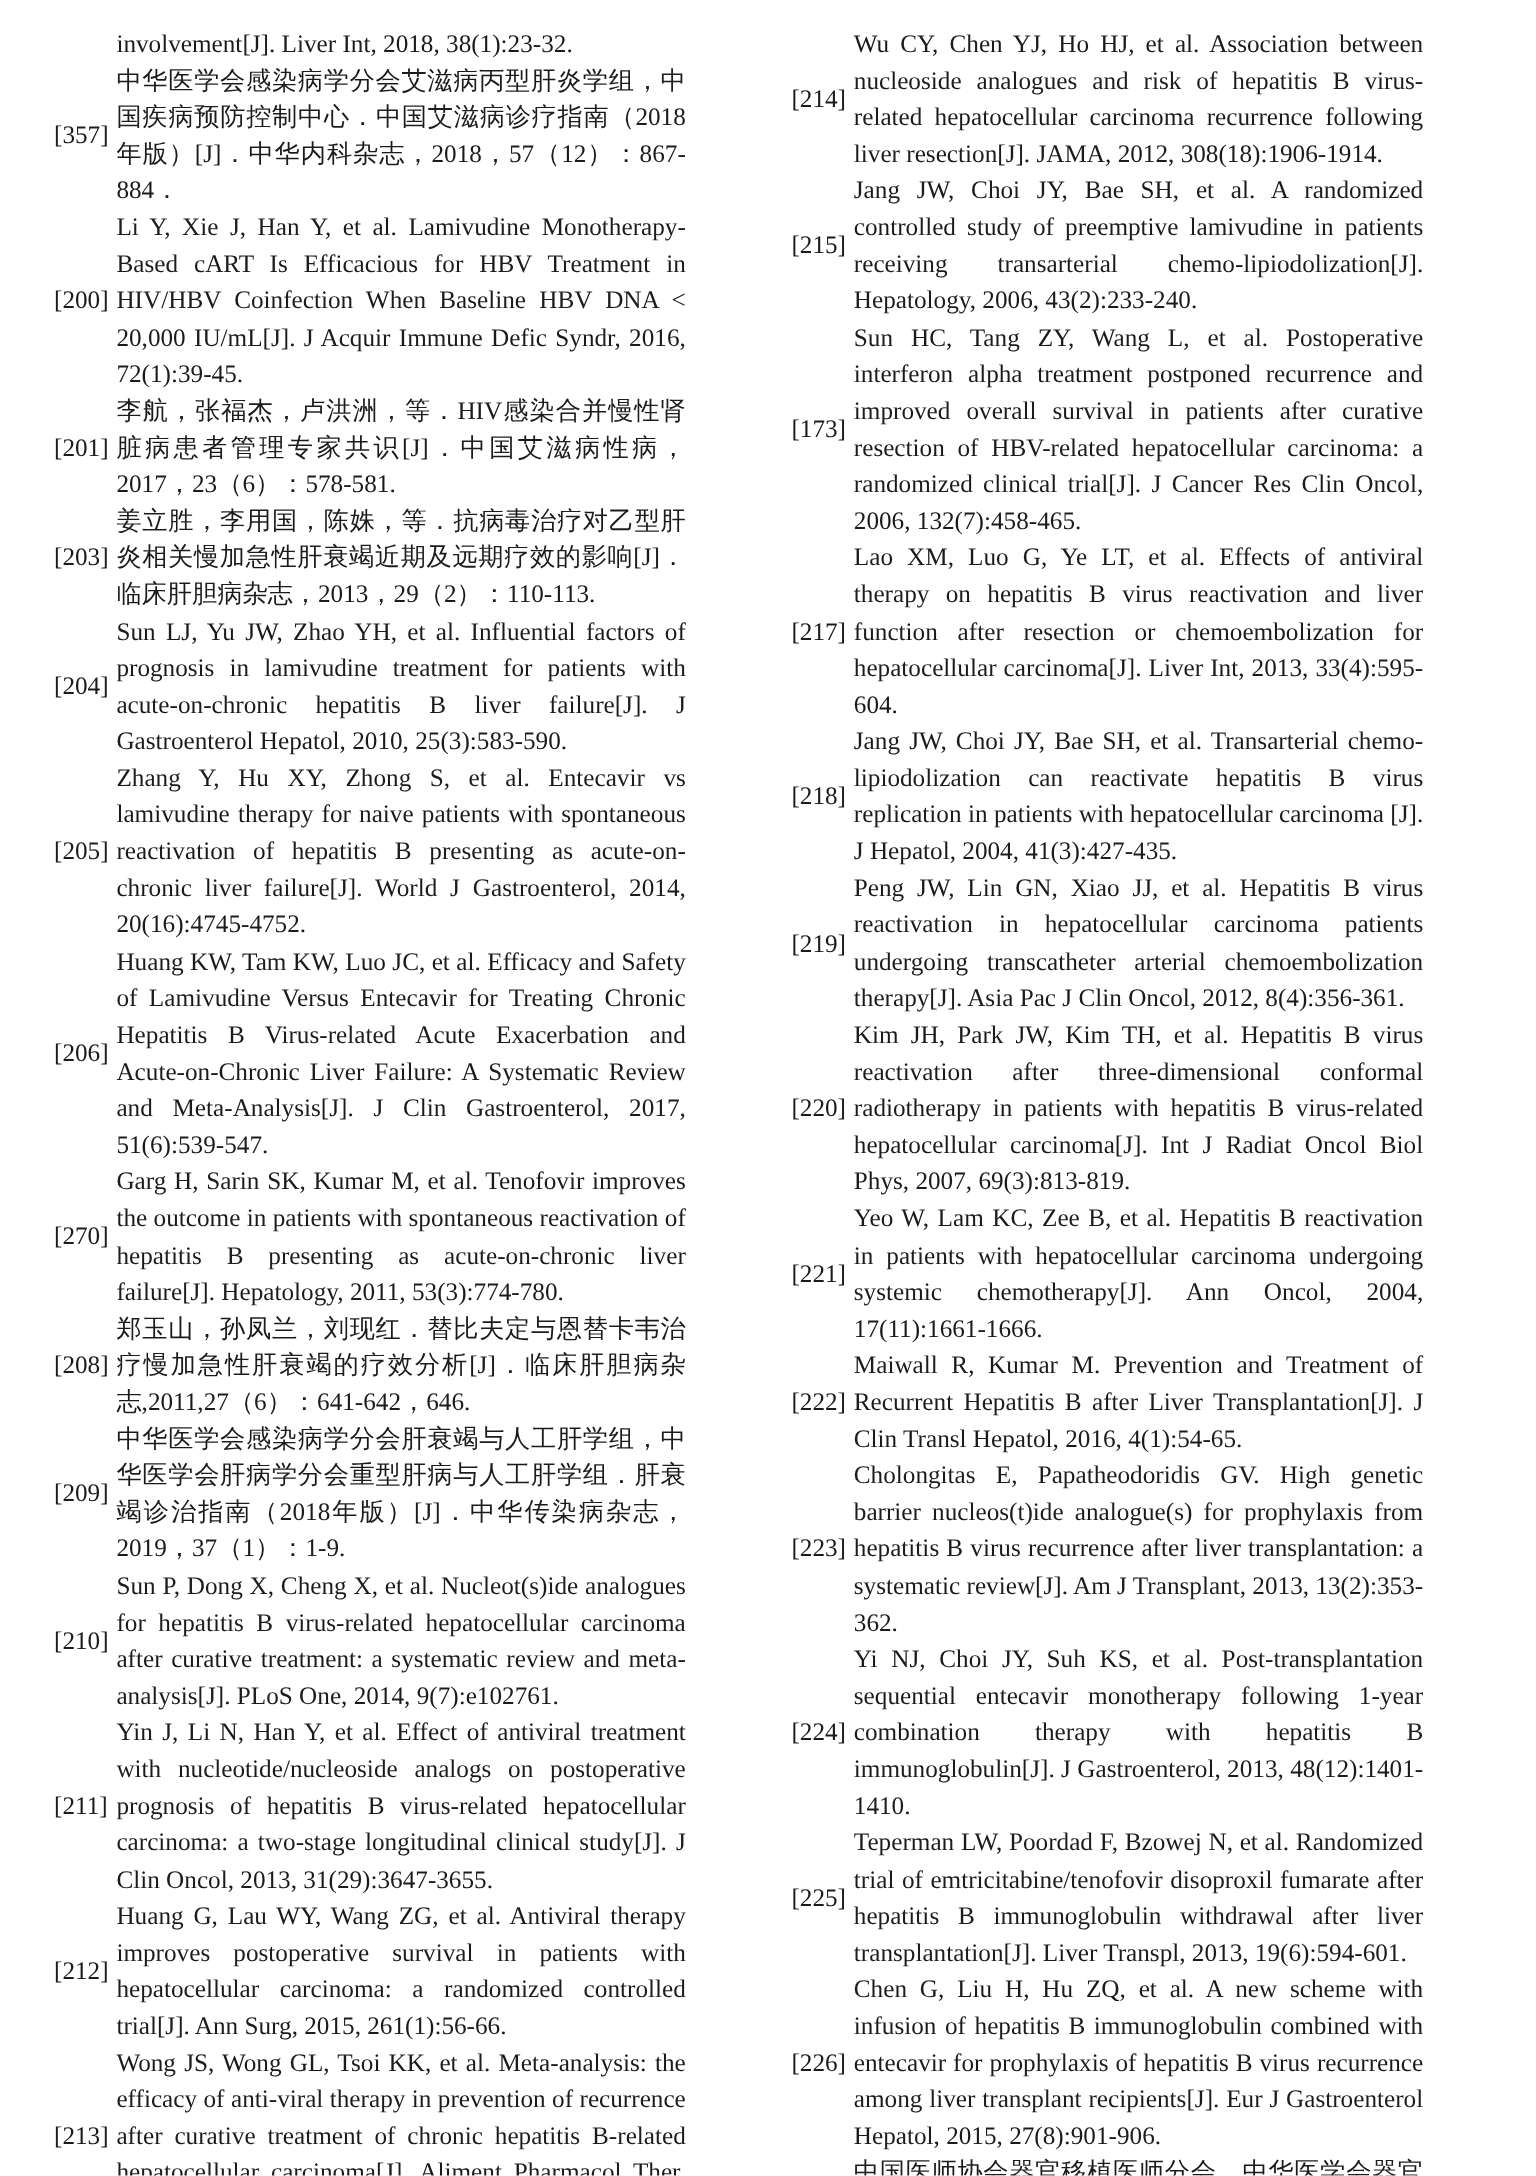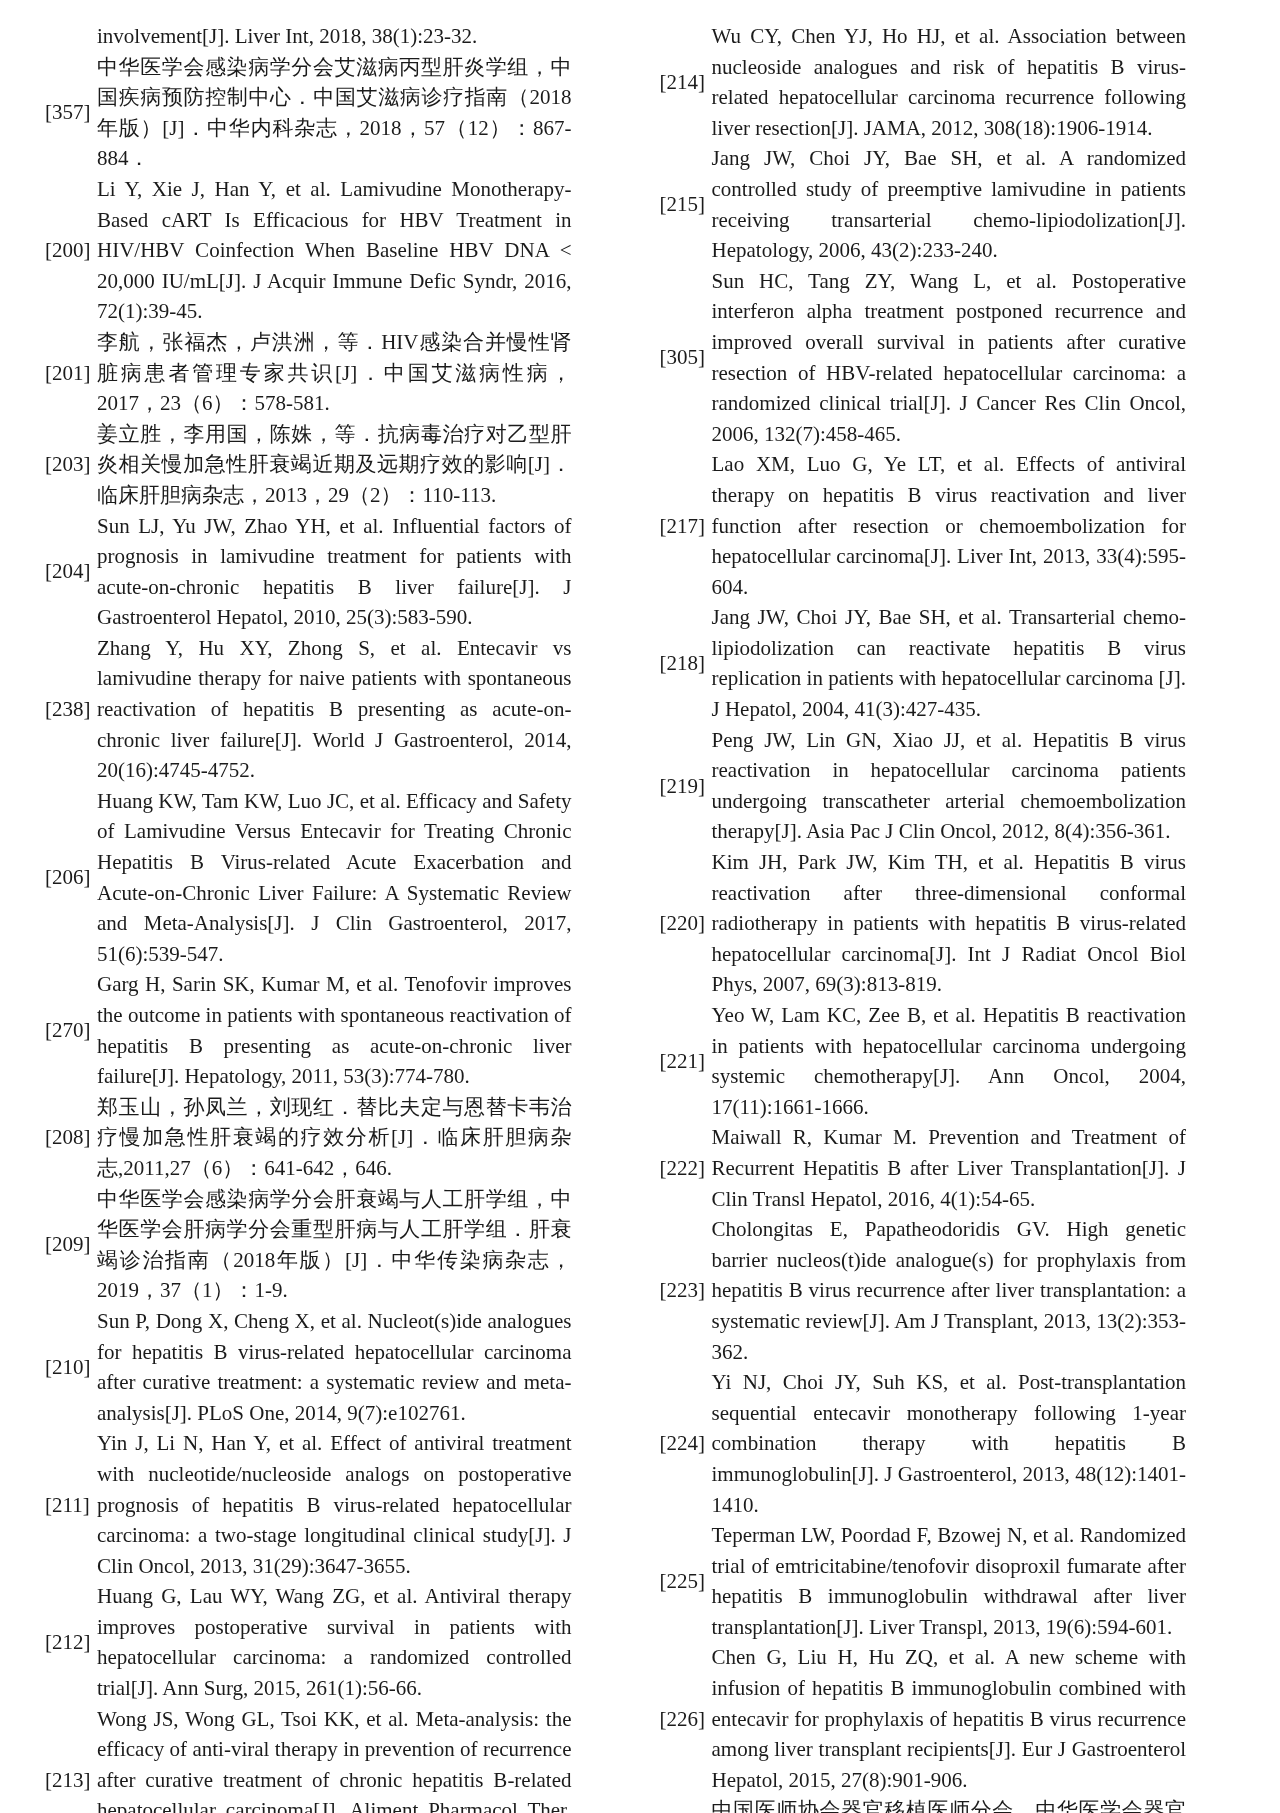--- a/index.html
+++ b/index.html
@@ -72,21 +72,21 @@
       </div>
       <div class="ref">
         <span class="ref-num">[203]</span>
         <div class="ref-text">姜立胜，李用国，陈姝，等．抗病毒治疗对乙型肝炎相关慢加急性肝衰竭近期及远期疗效的影响[J]．临床肝胆病杂志，2013，29（2）：110-113.</div>
       </div>
       <div class="ref">
         <span class="ref-num">[204]</span>
         <div class="ref-text">Sun LJ, Yu JW, Zhao YH, et al. Influential factors of prognosis in lamivudine treatment for patients with acute-on-chronic hepatitis B liver failure[J]. J Gastroenterol Hepatol, 2010, 25(3):583-590.</div>
       </div>
       <div class="ref">
-        <span class="ref-num">[238]</span>
+        <span class="ref-num">[205]</span>
         <div class="ref-text">Zhang Y, Hu XY, Zhong S, et al. Entecavir vs lamivudine therapy for naive patients with spontaneous reactivation of hepatitis B presenting as acute-on-chronic liver failure[J]. World J Gastroenterol, 2014, 20(16):4745-4752.</div>
       </div>
       <div class="ref">
         <span class="ref-num">[206]</span>
         <div class="ref-text">Huang KW, Tam KW, Luo JC, et al. Efficacy and Safety of Lamivudine Versus Entecavir for Treating Chronic Hepatitis B Virus-related Acute Exacerbation and Acute-on-Chronic Liver Failure: A Systematic Review and Meta-Analysis[J]. J Clin Gastroenterol, 2017, 51(6):539-547.</div>
       </div>
       <div class="ref">
         <span class="ref-num">[270]</span>
         <div class="ref-text">Garg H, Sarin SK, Kumar M, et al. Tenofovir improves the outcome in patients with spontaneous reactivation of hepatitis B presenting as acute-on-chronic liver failure[J]. Hepatology, 2011, 53(3):774-780.</div>
       </div>
@@ -118,21 +118,21 @@
   <div class="col" id="col-right">
     <div class="ref">
         <span class="ref-num">[214]</span>
         <div class="ref-text">Wu CY, Chen YJ, Ho HJ, et al. Association between nucleoside analogues and risk of hepatitis B virus-related hepatocellular carcinoma recurrence following liver resection[J]. JAMA, 2012, 308(18):1906-1914.</div>
       </div>
       <div class="ref">
         <span class="ref-num">[215]</span>
         <div class="ref-text">Jang JW, Choi JY, Bae SH, et al. A randomized controlled study of preemptive lamivudine in patients receiving transarterial chemo-lipiodolization[J]. Hepatology, 2006, 43(2):233-240.</div>
       </div>
       <div class="ref">
-        <span class="ref-num">[305]</span>
+        <span class="ref-num">[173]</span>
         <div class="ref-text">Sun HC, Tang ZY, Wang L, et al. Postoperative interferon alpha treatment postponed recurrence and improved overall survival in patients after curative resection of HBV-related hepatocellular carcinoma: a randomized clinical trial[J]. J Cancer Res Clin Oncol, 2006, 132(7):458-465.</div>
       </div>
       <div class="ref">
         <span class="ref-num">[217]</span>
         <div class="ref-text">Lao XM, Luo G, Ye LT, et al. Effects of antiviral therapy on hepatitis B virus reactivation and liver function after resection or chemoembolization for hepatocellular carcinoma[J]. Liver Int, 2013, 33(4):595-604.</div>
       </div>
       <div class="ref">
         <span class="ref-num">[218]</span>
         <div class="ref-text">Jang JW, Choi JY, Bae SH, et al. Transarterial chemo-lipiodolization can reactivate hepatitis B virus replication in patients with hepatocellular carcinoma [J]. J Hepatol, 2004, 41(3):427-435.</div>
       </div>

